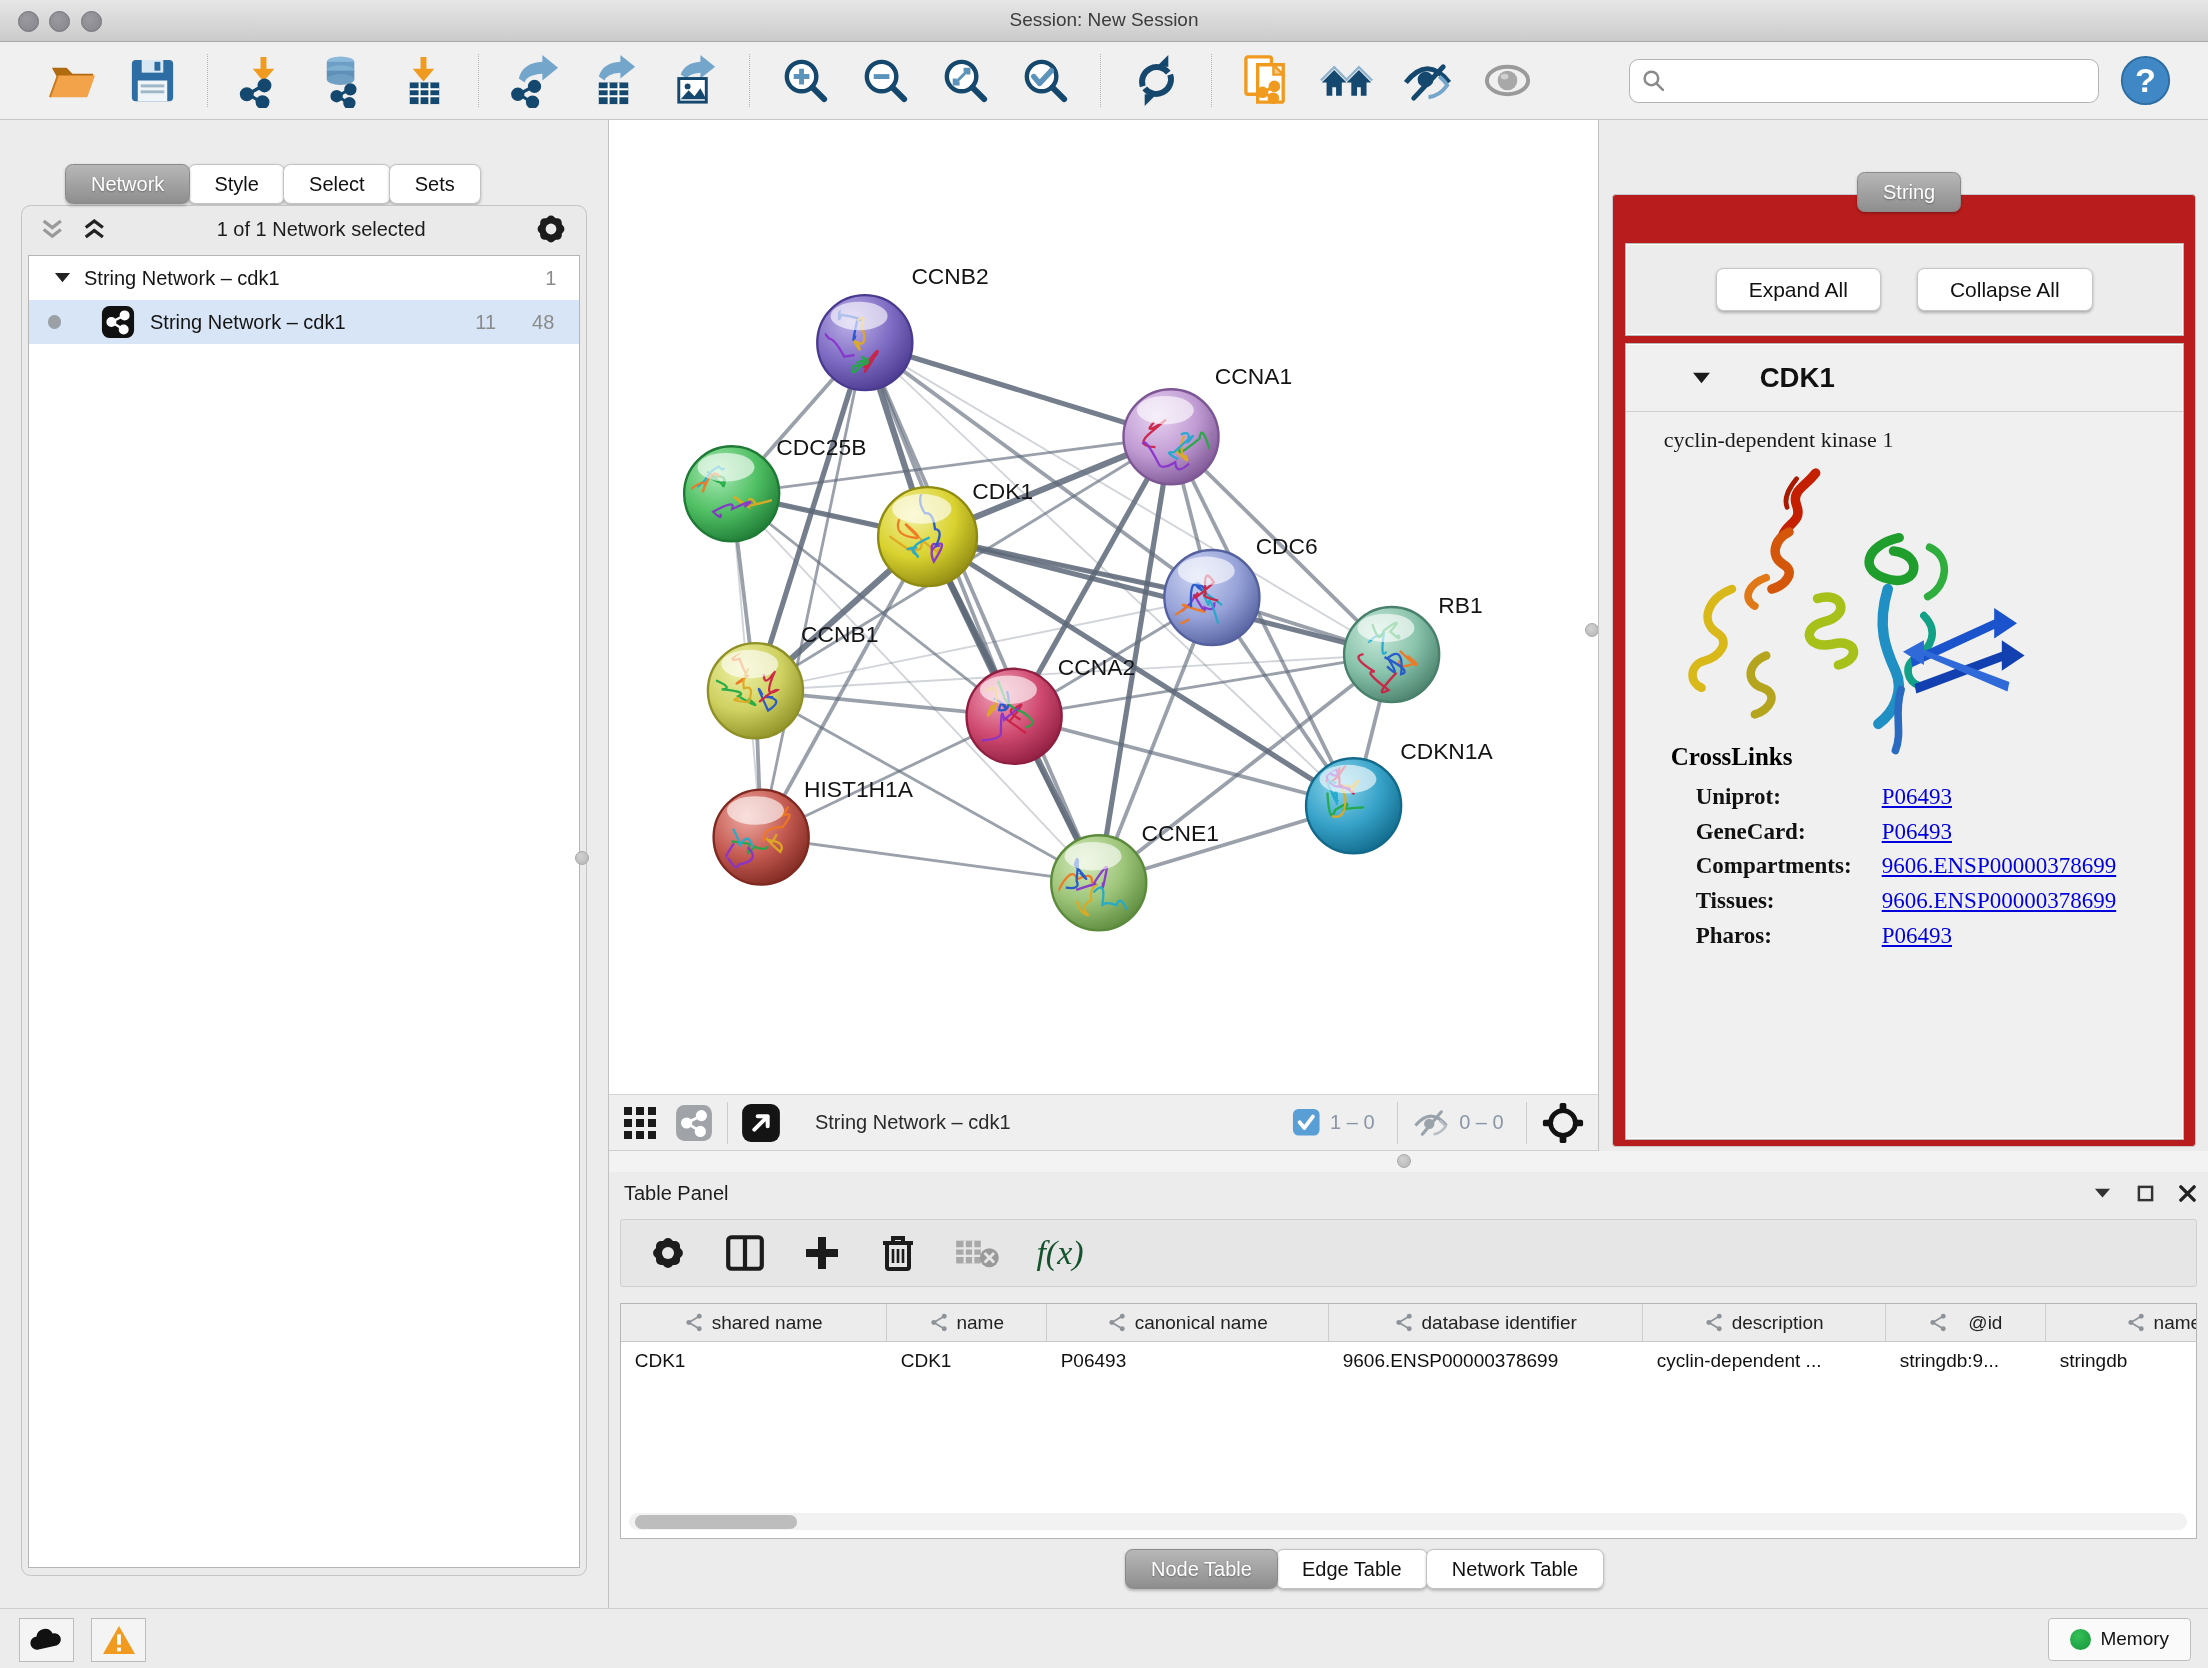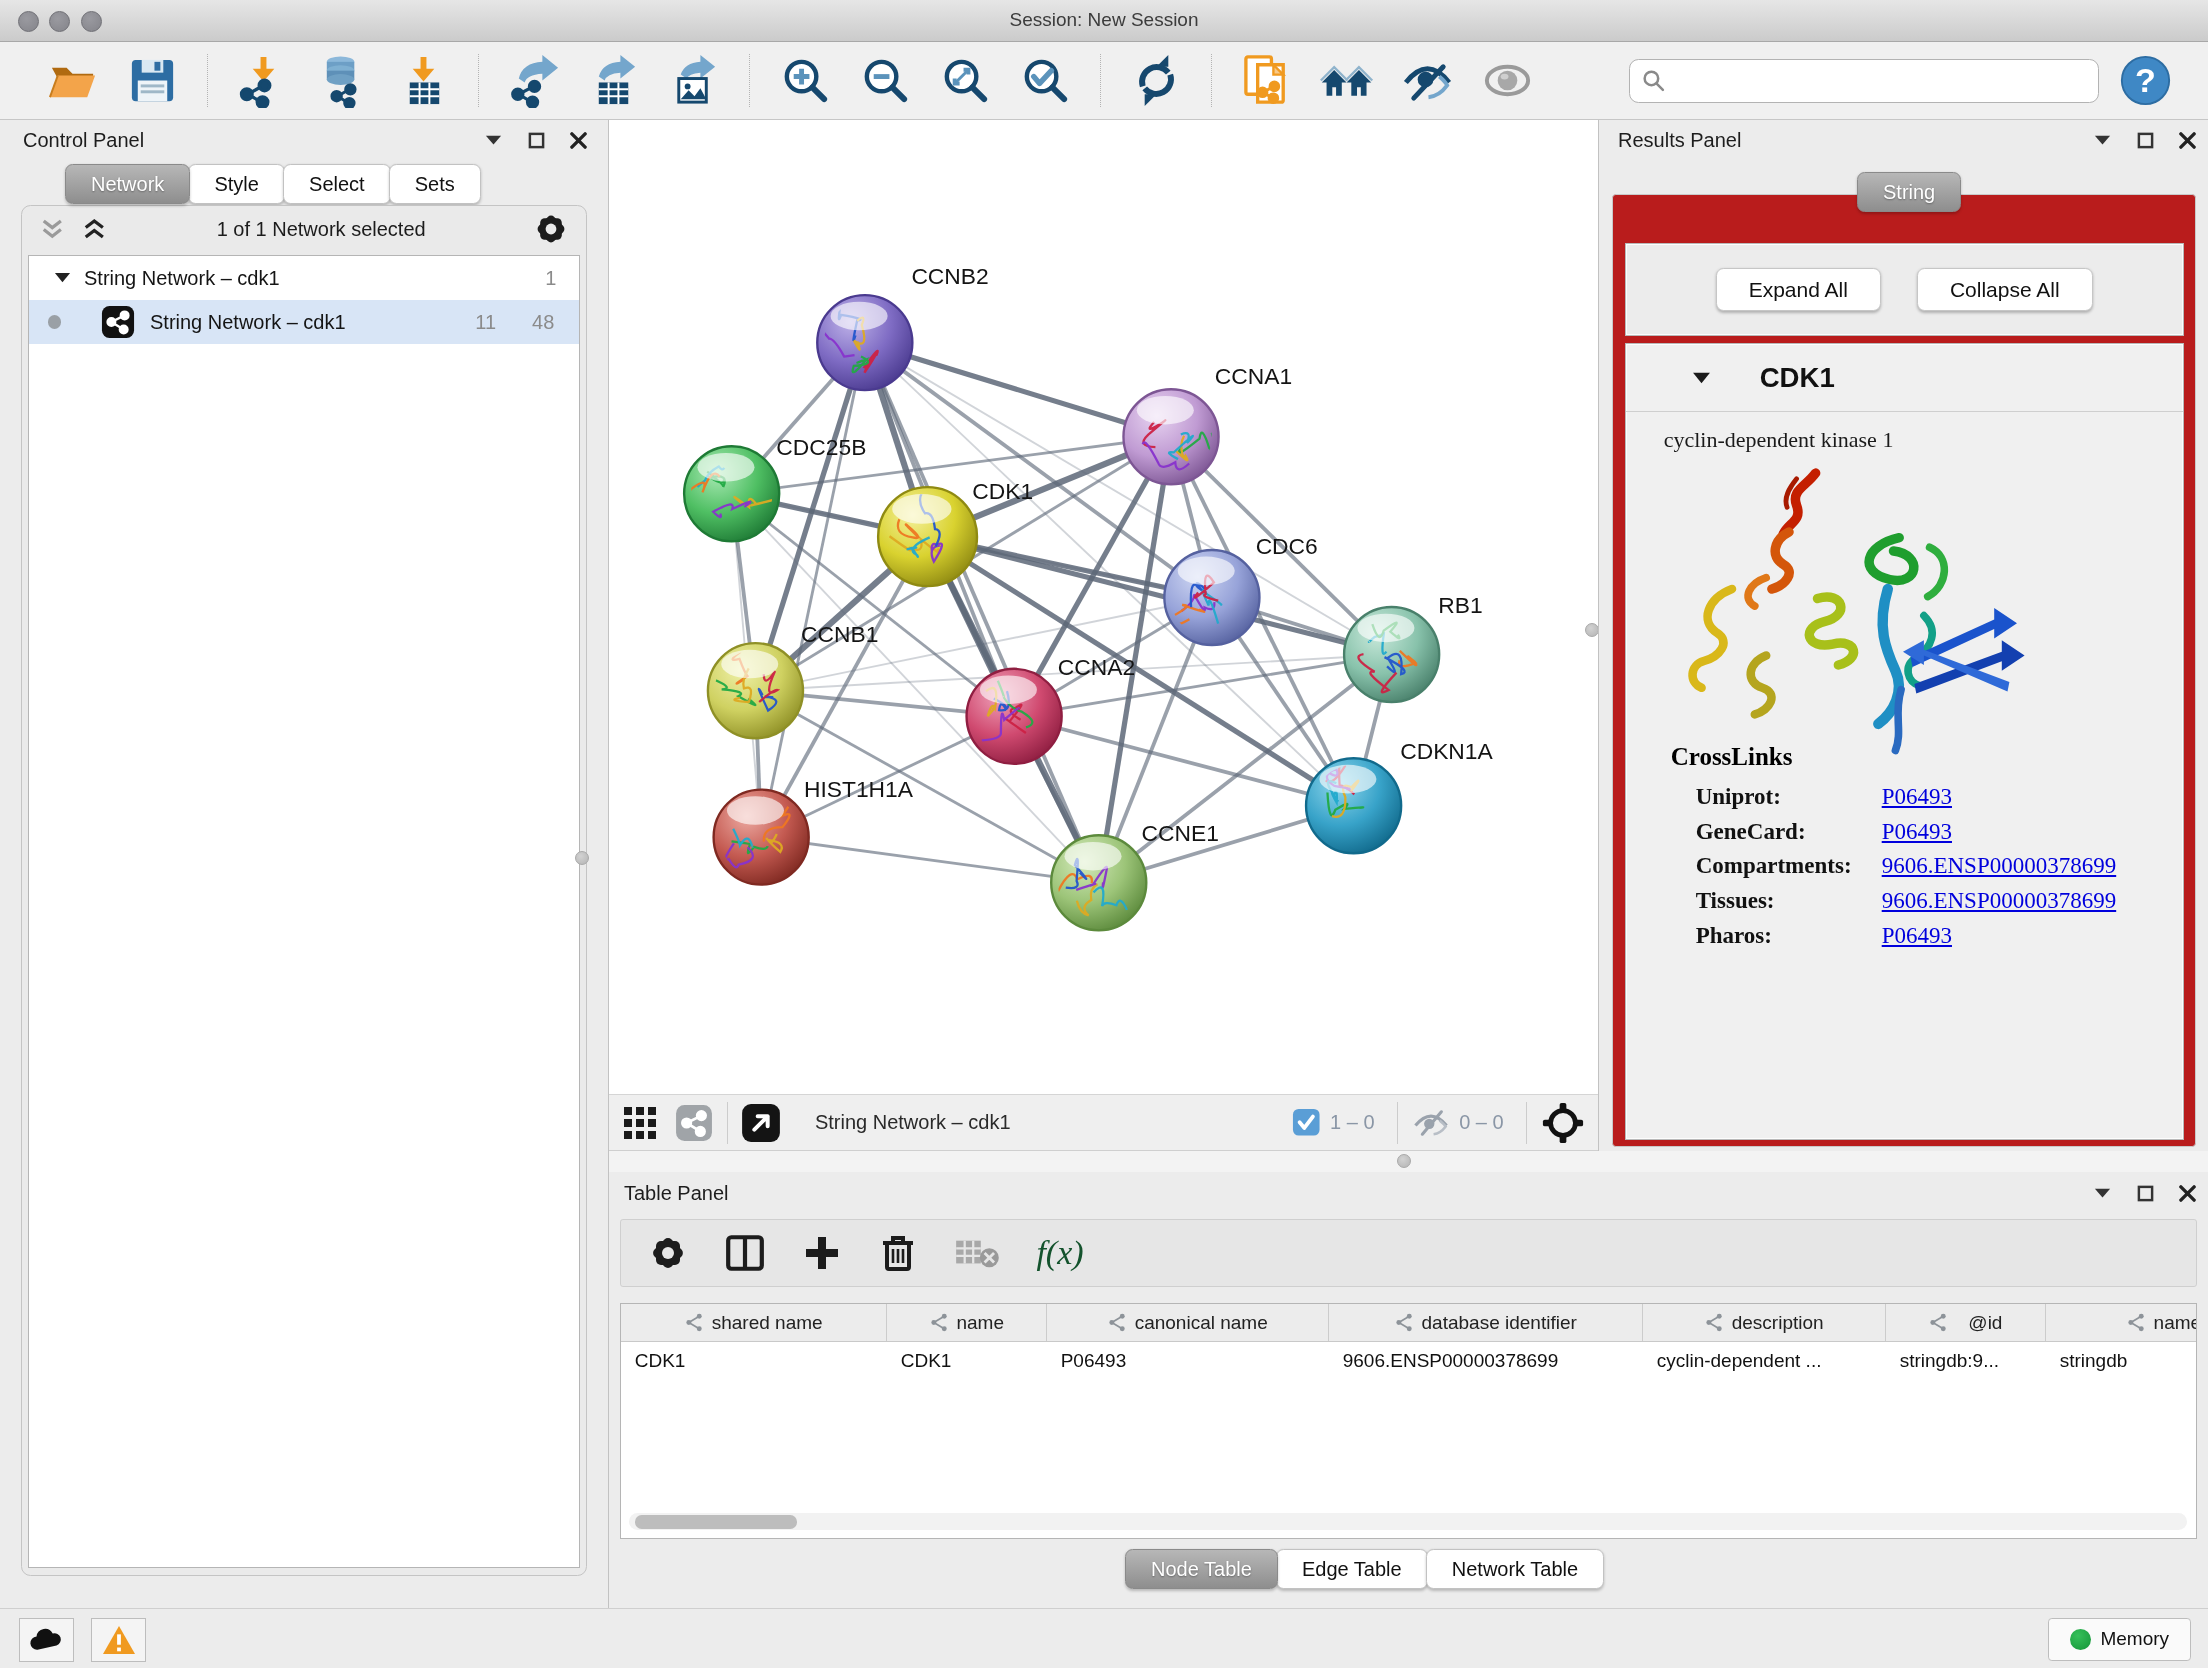--- a/index.html
+++ b/index.html
@@ -289,34 +289,20 @@
     <div class="tb" style="margin-left:17px">
       <svg width="53" height="53" viewBox="0 0 56 56">
           <circle cx="28" cy="28" r="25" fill="#3f88c5"></circle>
           <circle cx="28" cy="28" r="25" fill="none" stroke="#2d6da3" stroke-width="2"></circle>
           <text x="28" y="40" font-size="36" font-weight="bold" fill="#fff" text-anchor="middle" font-family="Liberation Serif, serif">?</text>
         </svg>
     </div>
   </div>
 
   <div class="cpanel">
-    <div class="phead">
-      <span class="ptitle">Control Panel</span>
-      <span class="winctrl">
-        <svg width="19" height="13.3" viewBox="0 0 20 14">
-            <path d="M2 3l8 9 8-9z" fill="#333"></path>
-          </svg>
-        <svg width="17" height="17" viewBox="0 0 18 18">
-            <rect x="2" y="2" width="14" height="14" fill="none" stroke="#333" stroke-width="2.6"></rect>
-          </svg>
-        <svg width="17" height="17" viewBox="0 0 18 18">
-            <path d="M2 2l14 14M16 2L2 16" stroke="#222" stroke-width="3.6" stroke-linecap="round"></path>
-          </svg>
-      </span>
-    </div>
     <div class="cp-tabs tabrow" id="cp-tabs">
         <span class="ptab sel">Network</span>
         <span class="ptab">Style</span>
         <span class="ptab">Select</span>
         <span class="ptab">Sets</span>
       </div>
     <div class="cp-box">
       <div class="cp-selrow">
         <svg width="28.5" height="23" viewBox="0 0 30 24">
             <g stroke="#9a9a9a" stroke-width="3.4" fill="none">
@@ -695,34 +681,20 @@
     </span>
   </div>
 
   <div class="hsplit">
     <span class="splitdot" style="left:788px;top:2.9px"></span>
   </div>
   <span class="splitdot" style="left:575px;top:851px"></span>
   <span class="splitdot" style="left:1585px;top:623px"></span>
 
   <div class="rpanel">
-    <div class="phead">
-      <span class="ptitle" style="margin-left:19px">Results Panel</span>
-      <span class="winctrl" style="margin-right:13.3px">
-        <svg width="19" height="13.3" viewBox="0 0 20 14">
-            <path d="M2 3l8 9 8-9z" fill="#333"></path>
-          </svg>
-        <svg width="17" height="17" viewBox="0 0 18 18">
-            <rect x="2" y="2" width="14" height="14" fill="none" stroke="#333" stroke-width="2.6"></rect>
-          </svg>
-        <svg width="17" height="17" viewBox="0 0 18 18">
-            <path d="M2 2l14 14M16 2L2 16" stroke="#222" stroke-width="3.6" stroke-linecap="round"></path>
-          </svg>
-      </span>
-    </div>
     <div class="r-tab"><span class="ptab sel">String</span></div>
     <div class="r-outer">
       <div class="r-box1">
         <button class="rbtn">Expand All</button>
         <button class="rbtn">Collapse All</button>
       </div>
       <div class="r-box2">
         <div class="r-entryhead">
           <svg width="21" height="15" viewBox="0 0 22 16" style="margin-left:65px">
               <path d="M2 3l9 11 9-11z" fill="#1a1a1a"></path>

